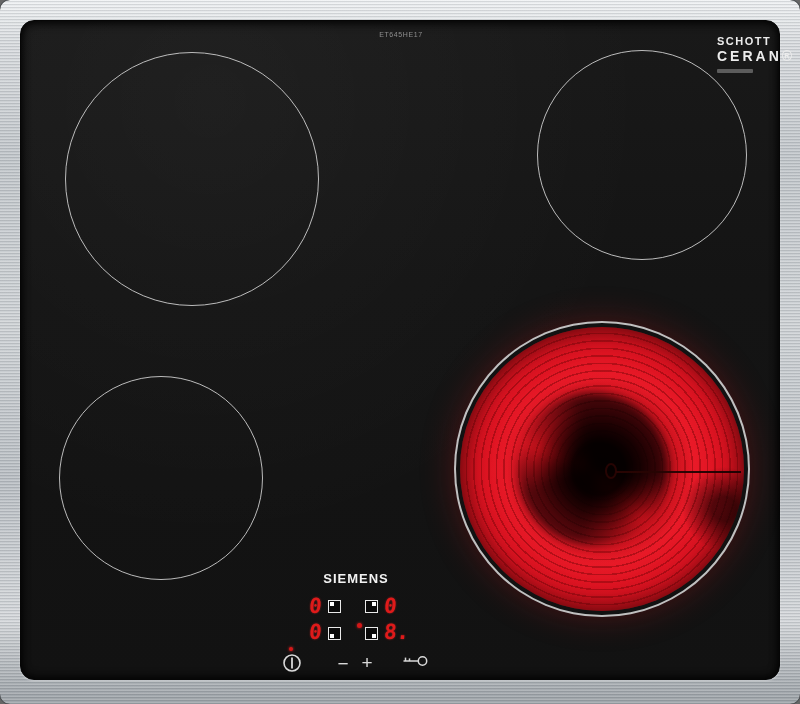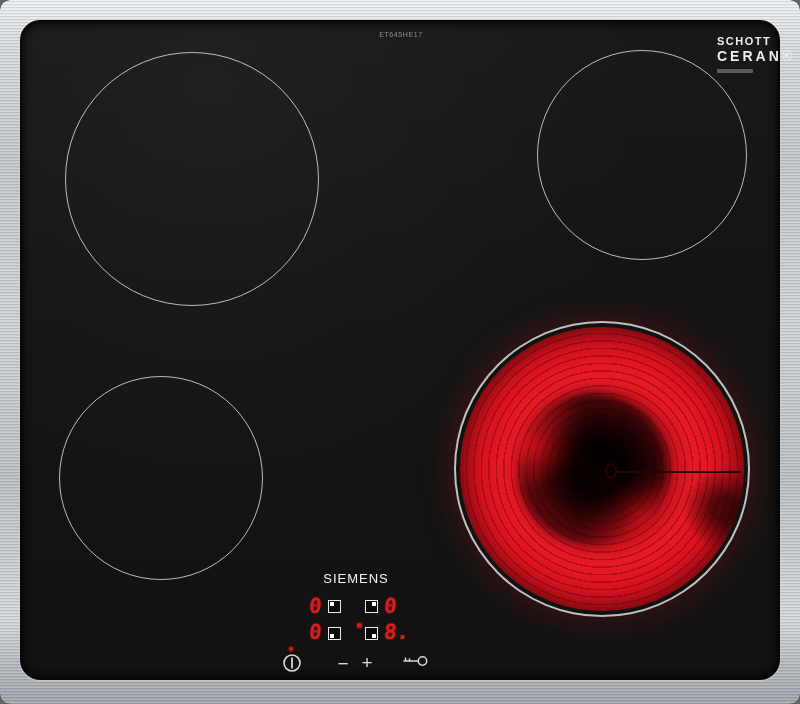--- a/index.html
+++ b/index.html
@@ -7,21 +7,21 @@
 
   .hob {
     position:relative; width:800px; height:704px; border-radius:10px; overflow:hidden;
     background:
       repeating-linear-gradient(180deg, rgba(255,255,255,0.20) 0 1px, rgba(105,110,116,0.20) 1px 2px, rgba(205,209,213,0.14) 2px 3px),
       linear-gradient(180deg, #f0f2f4 0%, #d9dcdf 6%, #c0c5c9 22%, #ced2d5 46%, #b7bcc1 68%, #d4d7da 88%, #9aa0a5 99%);
     outline:1px solid #4c5054;
   }
 
   .glass {
-    position:absolute; left:20px; top:20px; width:760px; height:660px; border-radius:20px;
+    position:absolute; left:20px; top:20px; width:760px; height:660px; border-radius:14px;
     background:
       radial-gradient(ellipse at 25% 12%, rgba(255,255,255,0.035), rgba(255,255,255,0) 55%),
       linear-gradient(180deg, #191919, #141414 40%, #121212);
     border:1px solid #060606;
     box-shadow: inset 0 2px 10px rgba(0,0,0,0.85), inset 0 -2px 8px rgba(0,0,0,0.7), 0 1px 2px rgba(255,255,255,0.35);
   }
 
   .zone {
     position:absolute; border-radius:50%;
     border:1px solid rgba(216,216,216,0.85);
@@ -68,21 +68,21 @@
     color:#8f8f8f; font-size:7px; letter-spacing:0.6px;
   }
 
   .badge { position:absolute; left:696px; top:14px; width:70px; color:#ececec; }
   .badge .l1 { font-size:11px; font-weight:bold; letter-spacing:1.5px; }
   .badge .l2 { font-size:14px; font-weight:bold; letter-spacing:3px; margin-top:1px; }
   .badge .fineprint { margin-top:5px; width:36px; height:4px; background:rgba(150,150,150,0.55); border-radius:1px; }
 
   .brand {
     position:absolute; left:235px; top:550px; width:200px; text-align:center;
-    color:#f2f2f2; font-size:13px; font-weight:normal; letter-spacing:1px;
+    color:#f2f2f2; font-size:13px; font-weight:bold; letter-spacing:1px;
   }
 
   
   .displays { position:absolute; left:288px; top:576px; width:110px; height:50px; }
   .disp { position:absolute; display:flex; align-items:flex-start; }
   .seg {
     font-family:"DejaVu Sans Mono", monospace; font-weight:bold; font-size:21px; line-height:19px;
     color:#df1a1a; text-shadow:0 0 2px rgba(255,50,50,0.55); transform:skewX(-5deg);
   }
   .sq { position:relative; width:13px; height:13px; border:1.5px solid #e9e9e9; background:rgba(0,0,0,0.4); }

